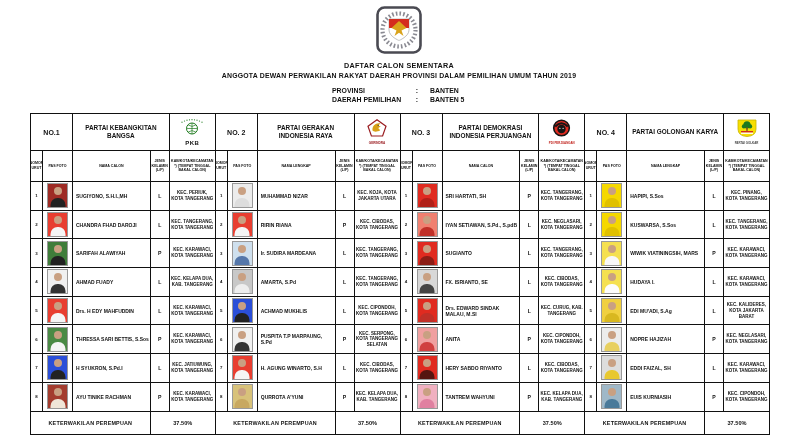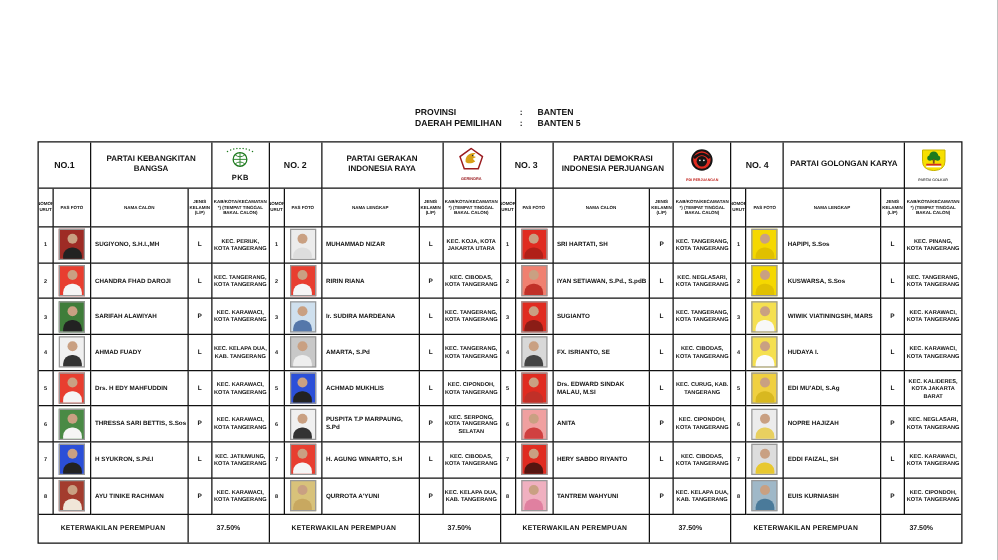--- a/index.html
+++ b/index.html
@@ -40,20 +40,33 @@
   .nm{font-size:5px;font-weight:bold;justify-content:flex-start;text-align:left;padding-left:3px;line-height:1.2;}
   .jk{font-size:5.2px;font-weight:bold;}
   .addr{font-size:4.5px;font-weight:bold;text-align:center;line-height:1.3;padding:1px;}
   .ft-label{grid-column:1/4;font-size:5.4px;font-weight:bold;text-align:center;letter-spacing:.2px;}
   .ft-val{grid-column:4/6;font-size:5.6px;font-weight:bold;}
 </style>
 </head>
 <body>
 
 <div class="page">
+  <div class="hdr">
+    <span class="kpu">
+      <svg width="46" height="48" viewBox="0 0 46 48">
+        <rect x="1.5" y="1.5" width="43" height="45" rx="7" fill="#fff" stroke="#4a4a52" stroke-width="2.6"></rect>
+        <circle cx="23" cy="24" r="16.5" fill="none" stroke="#8a8a92" stroke-width="4.2" stroke-dasharray="1.6 2.1"></circle>
+        <path d="M13 13 h20 v11 c0 6.5 -10 10.5 -10 10.5 s-10 -4 -10 -10.5 z" fill="#fff" stroke="#b0b0b0" stroke-width="0.8"></path>
+        <path d="M13 13 h20 v9 h-20 z" fill="#d42b1e"></path>
+        <path d="M23 15 l-7.5 7 5 2.5 -2 5.5 4.5 -3.2 4.5 3.2 -2 -5.5 5 -2.5 z" fill="#d9a31b"></path>
+      </svg>
+    </span>
+    <div class="t1">DAFTAR CALON SEMENTARA</div>
+    <div class="t2">ANGGOTA DEWAN PERWAKILAN RAKYAT DAERAH PROVINSI DALAM PEMILIHAN UMUM TAHUN 2019</div>
+  </div>
 
   <div class="meta">
     <div class="mrow">
       <span class="ml">PROVINSI</span>
       <span class="mc">:</span>
       <span class="mv">BANTEN</span>
     </div>
     <div class="mrow">
       <span class="ml">DAERAH PEMILIHAN</span>
       <span class="mc">:</span>

